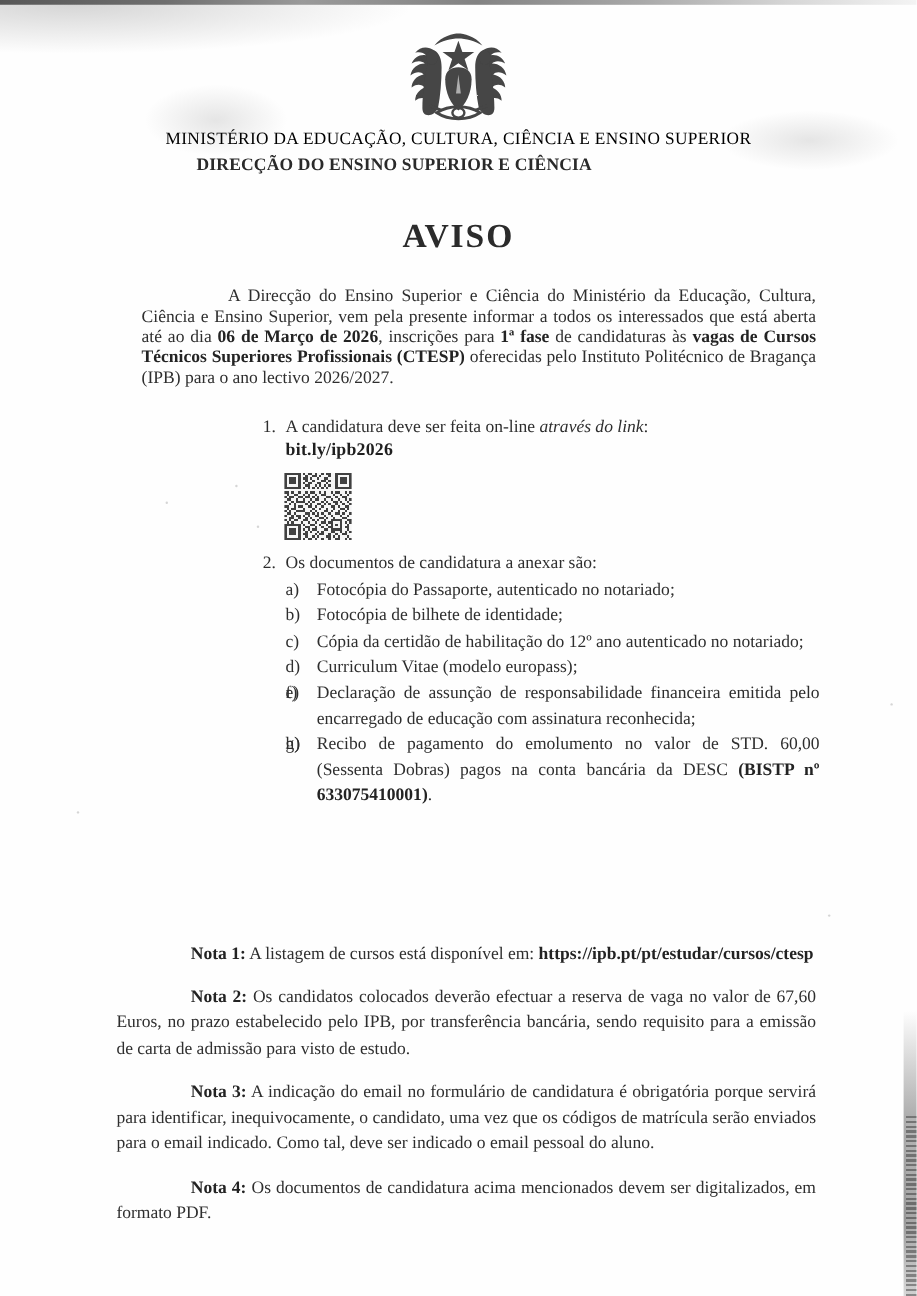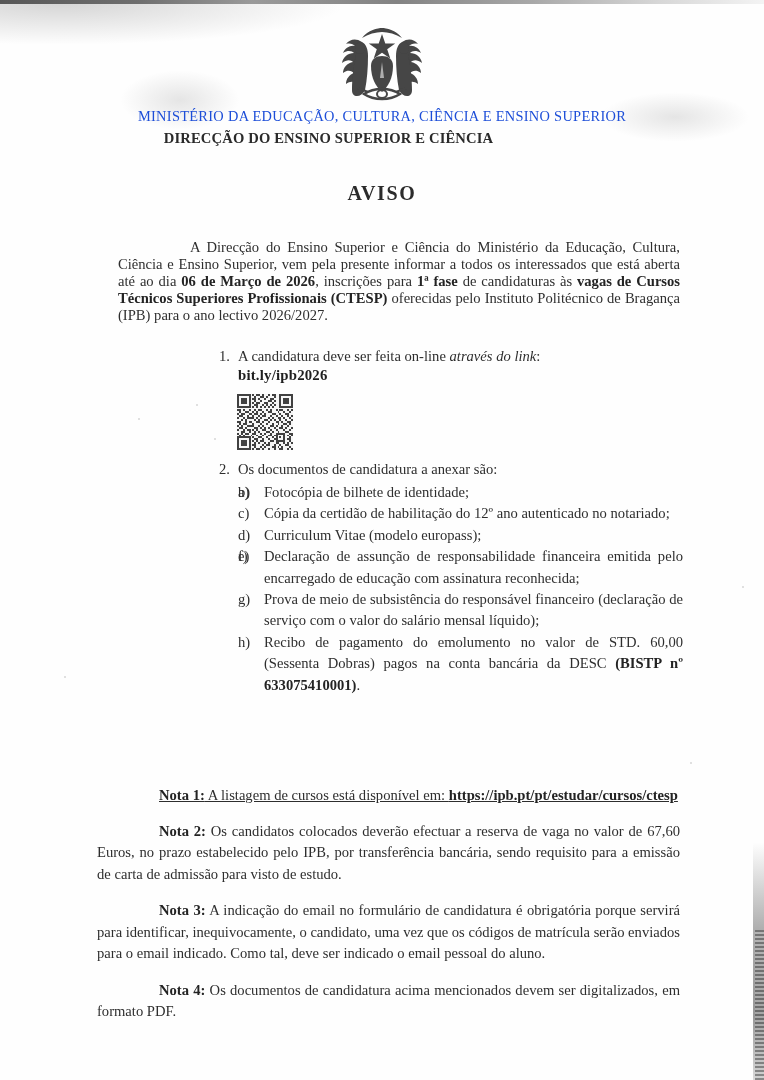--- a/index.html
+++ b/index.html
@@ -72,41 +72,41 @@
   }
 
   
   .ministry-line {
     position: absolute;
     top: 108px; left: 0;
     width: 764px;
     text-align: center;
     font-size: 14.4px;
     letter-spacing: .3px;
-    color: #1d4ed8;
+    color: #000000;
     white-space: nowrap;
   }
   .direction-line {
     position: absolute;
     top: 130px; left: 0;
     width: 657px;
     text-align: center;
     font-size: 14.6px;
     font-weight: bold;
     letter-spacing: .15px;
     color: #2a2a2a;
     white-space: nowrap;
   }
 
   .aviso {
     position: absolute;
     top: 182px; left: 0;
     width: 764px;
     text-align: center;
-    font-size: 20px;
+    font-size: 28px;
     font-weight: bold;
     letter-spacing: 1.6px;
     color: #2b2b2b;
   }
 
   
   .body-block {
     position: absolute;
     top: 224px;
     left: 97px;
@@ -192,21 +192,21 @@
     width: 583px;
   }
   .note {
     text-align: justify;
     font-size: 14.6px;
     line-height: 21.6px;
     text-indent: 62px;
     color: #2e2e2e;
     margin-bottom: 14px;
   }
-  .note.no-just { text-align: left; text-decoration: underline; }
+  .note.no-just { text-align: left; }
 </style>
 </head>
 <body>
 
 <div id="page">
 
   <div class="scan-edge-top"></div>
   <div class="scan-edge-top2"></div>
   <div class="scan-edge-right"></div>
   <div class="scan-edge-right-b"></div>
@@ -521,20 +521,21 @@
   </div>
 
   <div class="num-list" style="top:459px;">
     <div class="num-item">
       <span class="marker">2.</span>
       <span>Os documentos de candidatura a anexar são:</span>
     </div>
     <div class="alpha-list">
       <div class="alpha-item">
         <span class="marker">a)</span>
+        <span>Fotocópia do Passaporte, autenticado no notariado;</span>
       </div>
       <div class="alpha-item">
         <span class="marker">b)</span>
         <span>Fotocópia de bilhete de identidade;</span>
       </div>
       <div class="alpha-item">
         <span class="marker">c)</span>
         <span>Cópia da certidão de habilitação do 12º ano autenticado no notariado;</span>
       </div>
       <div class="alpha-item">
@@ -543,21 +544,20 @@
       </div>
       <div class="alpha-item">
         <span class="marker">e)</span>
       </div>
       <div class="alpha-item">
         <span class="marker">f)</span>
         <span>Declaração de assunção de responsabilidade financeira emitida pelo encarregado de educação com assinatura reconhecida;</span>
       </div>
       <div class="alpha-item">
         <span class="marker">g)</span>
-        <span>Prova de meio de subsistência do responsável financeiro (declaração de serviço com o valor do salário mensal líquido);</span>
       </div>
       <div class="alpha-item">
         <span class="marker">h)</span>
         <span>Recibo de pagamento do emolumento no valor de STD. 60,00 (Sessenta Dobras) pagos na conta bancária da DESC </span><b>(BISTP nº 633075410001)</b><span>.</span>
       </div>
     </div>
   </div>
 
   <div class="notes" style="top:770px;">
     <p class="note no-just"><b>Nota 1:</b><span> A listagem de cursos está disponível em: </span><b>https://ipb.pt/pt/estudar/cursos/ctesp</b><span></span></p>

